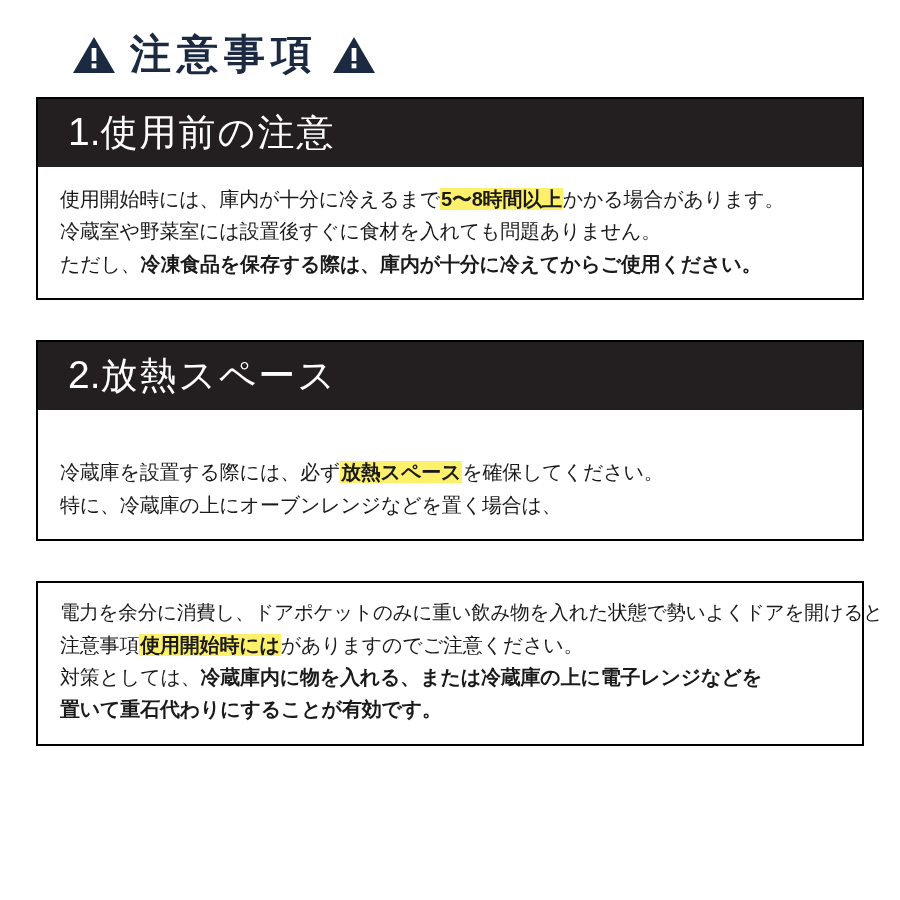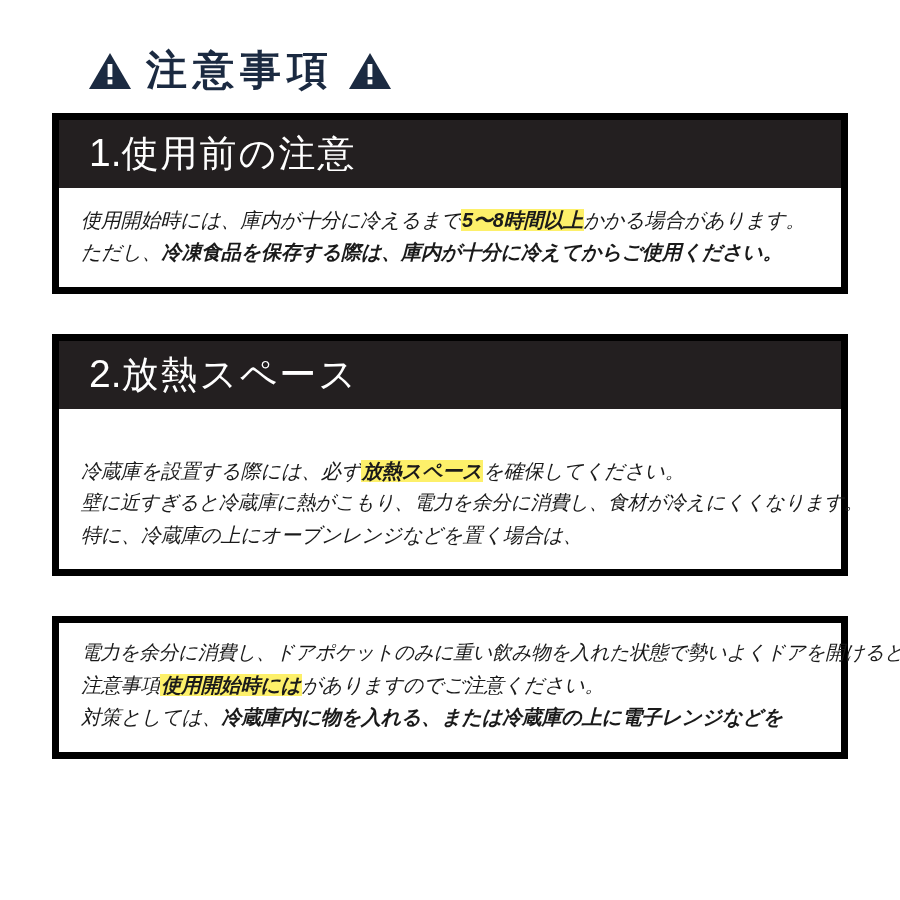--- a/index.html
+++ b/index.html
@@ -6,21 +6,21 @@
   html, body {
     margin: 0; padding: 0;
     width: 900px; height: 900px;
     background: #ffffff;
     font-family: "Liberation Sans", "DejaVu Sans", sans-serif;
   }
   .page {
     position: relative;
     width: 900px; height: 900px;
     background: #ffffff;
-    padding: 16px;
+    padding: 0;
     overflow: hidden;
   }
 
   
   .header {
     display: flex;
     align-items: center;
     gap: 14px;
     padding: 34px 0 18px 72px;
   }
@@ -35,41 +35,40 @@
     font-weight: bold;
     letter-spacing: 6px;
     color: #1b2a41;
     line-height: 1;
     white-space: nowrap;
   }
 
   
   .section {
     margin: 0 36px 40px 36px;
-    border: 7px solid #000000;
+    border: 2px solid #000000;
     background: #ffffff;
   }
   .section-head {
     background: #231f20;
     color: #ffffff;
     padding: 10px 0 12px 30px;
     font-size: 37px;
     font-weight: 500;
     letter-spacing: 2px;
     line-height: 1.18;
     white-space: nowrap;
   }
   .section-head .num {
     font-size: 39px;
     font-weight: 400;
     letter-spacing: 0px;
   }
   .section-body {
     padding: 16px 22px 18px 22px;
-    font-style: italic;
   }
   .line {
     font-size: 20px;
     line-height: 1.62;
     color: #1a1a1a;
     letter-spacing: -0.2px;
     white-space: nowrap;
   }
   .line.small { font-size: 19.5px; }
   .b { font-weight: bold; }
@@ -109,49 +108,52 @@
 
   <div class="section" id="sec1">
     <div class="section-head">
       <span class="num">1.</span><span>使用前の注意</span>
     </div>
     <div class="section-body">
       <div class="line">
         <span>使用開始時には、庫内が十分に冷えるまで</span><span class="hl">5〜8時間以上</span><span>かかる場合があります。</span>
       </div>
       <div class="line">
+        <span>冷蔵室や野菜室には設置後すぐに食材を入れても問題ありません。</span>
+      </div>
+      <div class="line">
         <span>ただし、</span><span class="b">冷凍食品を保存する際は、庫内が十分に冷えてからご使用ください。</span>
       </div>
     </div>
   </div>
 
   <div class="section" id="sec2">
     <div class="section-head">
       <span class="num">2.</span><span>放熱スペース</span>
     </div>
     <div class="section-body">
       <div class="line">
         <span>冷蔵庫を設置する際には、必ず</span><span class="hl">放熱スペース</span><span>を確保してください。</span>
-      </div>
-      <div class="line small">
-        <span>壁に近すぎると冷蔵庫に熱がこもり、電力を余分に消費し、食材が冷えにくくなります。</span>
       </div>
       <div class="line">
         <span>特に、冷蔵庫の上にオーブンレンジなどを置く場合は、</span>
       </div>
     </div>
   </div>
 
   <div class="section" id="sec3">
     <div class="section-body">
       <div class="line small">
         <span>電力を余分に消費し、ドアポケットのみに重い飲み物を入れた状態で勢いよくドアを開けると</span>
       </div>
       <div class="line">
         <span>注意事項</span><span class="hl">使用開始時には</span><span>がありますのでご注意ください。</span>
       </div>
       <div class="line">
         <span>対策としては、</span><span class="b">冷蔵庫内に物を入れる、または冷蔵庫の上に電子レンジなどを</span>
       </div>
+      <div class="line">
+        <span class="b">置いて重石代わりにすることが有効です。</span>
+      </div>
     </div>
   </div>
 
 </div>
 
 </body></html>

